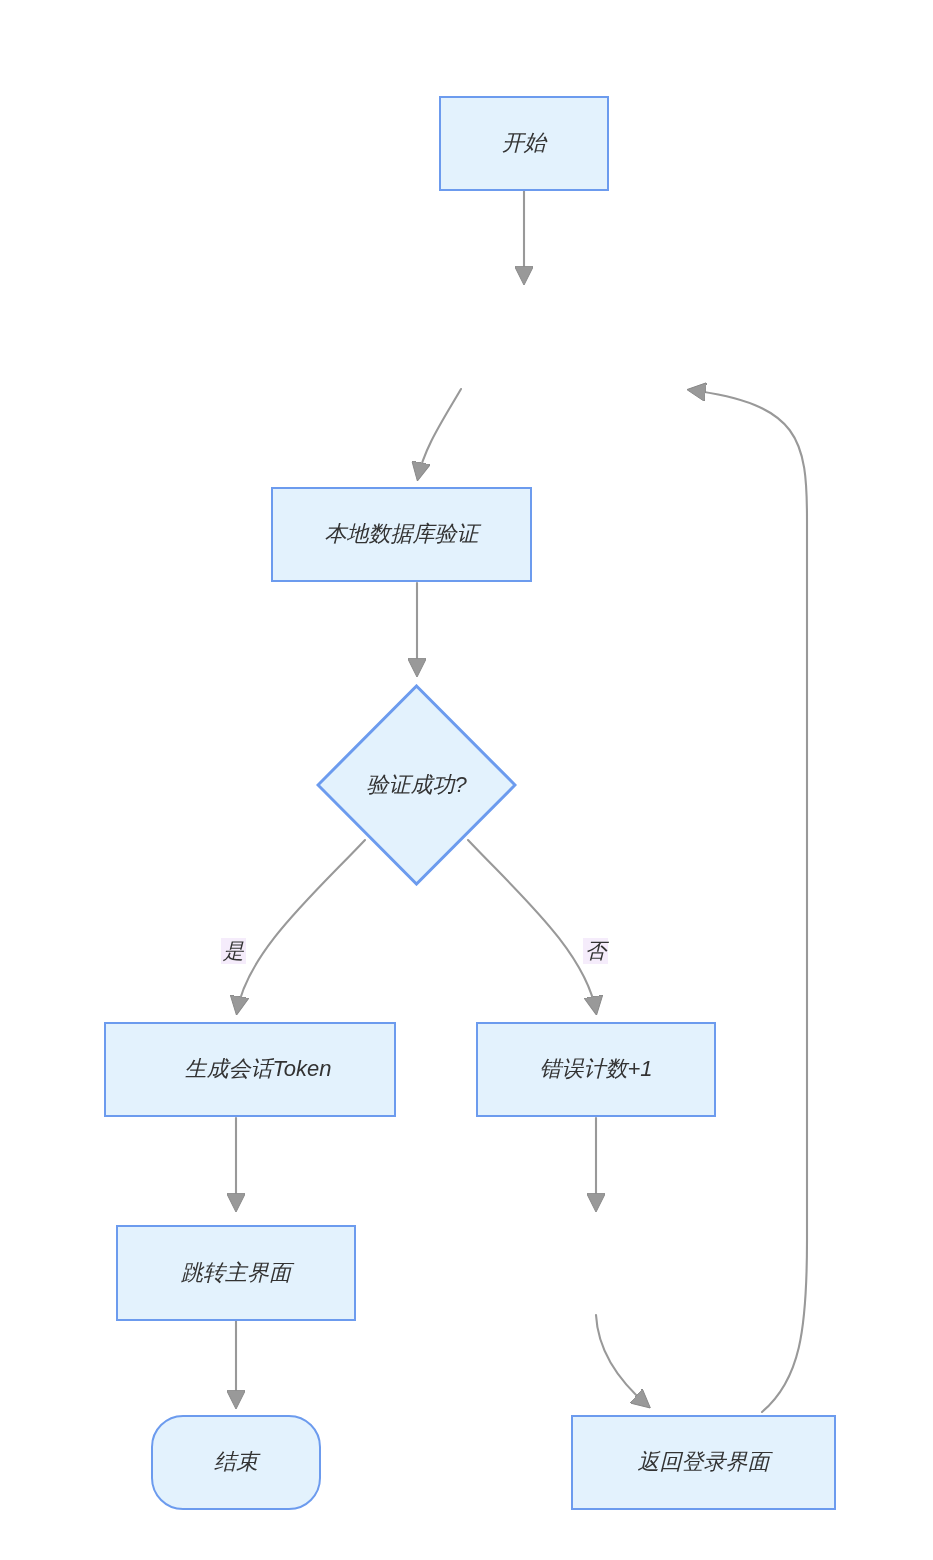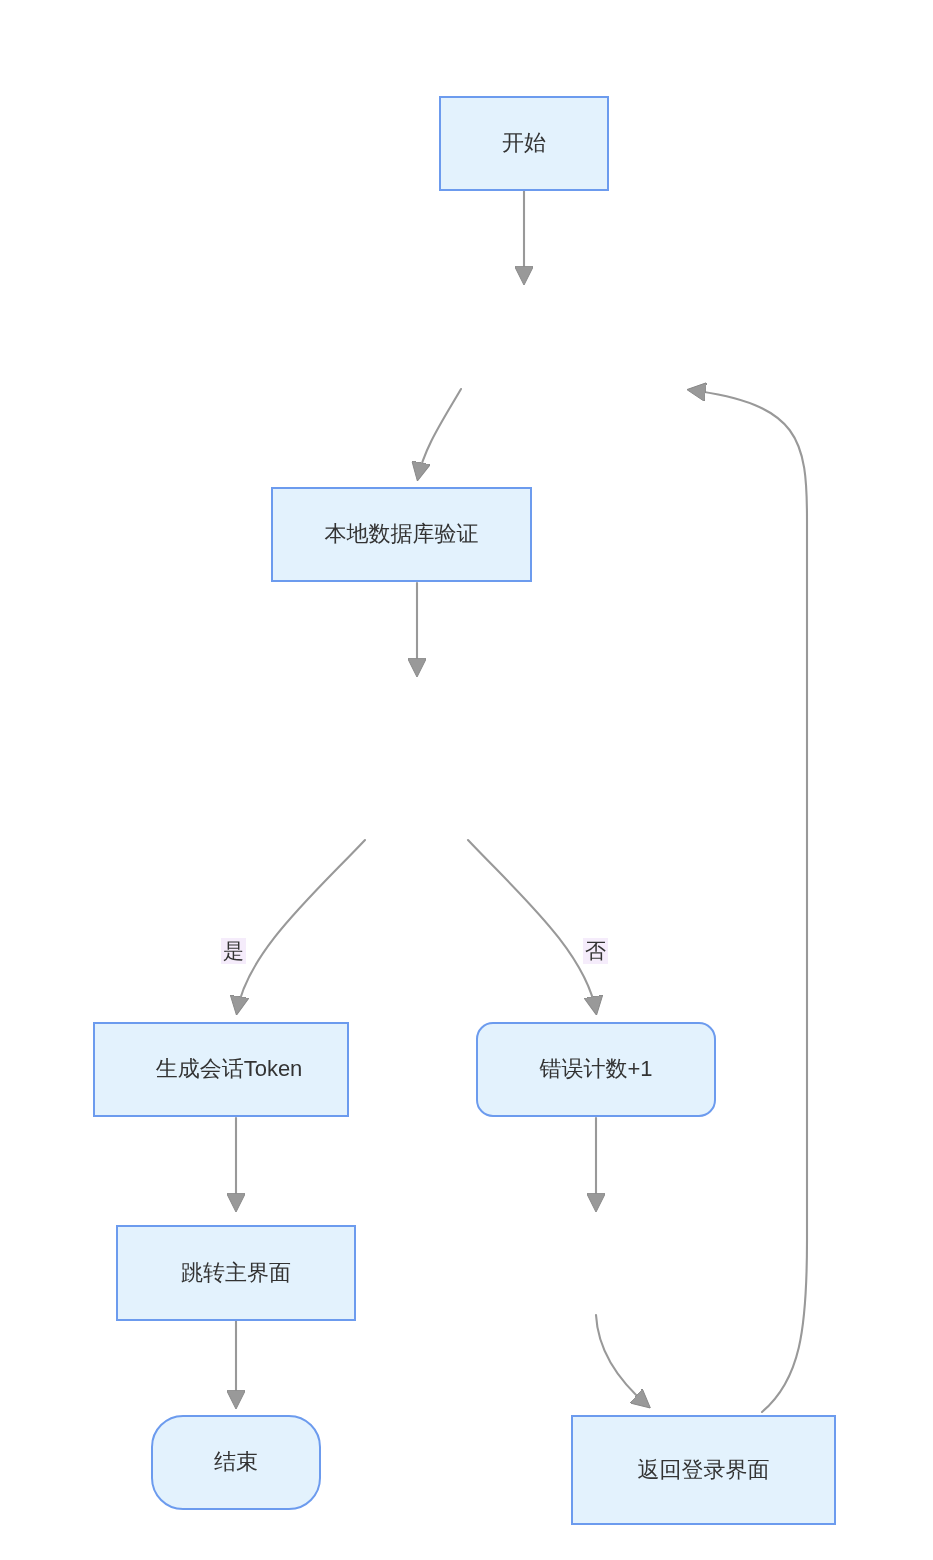--- a/index.html
+++ b/index.html
@@ -9,20 +9,21 @@
   }
   body {
     font-family: "Liberation Sans", "DejaVu Sans", sans-serif;
   }
   #canvas {
     position: relative;
     width: 933px;
     height: 1560px;
     background: #ffffff;
     overflow: hidden;
+    font-style: italic;
   }
   #edge-layer {
     position: absolute;
     left: 0;
     top: 0;
     width: 933px;
     height: 1560px;
   }
   .node {
     position: absolute;
@@ -115,39 +116,45 @@
 
   <div class="node" style="left:439px; top:96px; width:170px; height:95px;">
     <span class="node-label">开始</span>
   </div>
 
 
   <div class="node" style="left:271px; top:487px; width:261px; height:95px;">
     <span class="node-label">本地数据库验证</span>
   </div>
 
+  <div class="decision" style="left:316px; top:684px; width:201px; height:202px;">
+    <svg class="diamond-shape" viewBox="0 0 201 202" preserveAspectRatio="none">
+      <polygon points="100.5,2 199,101 100.5,200 2,101" fill="#e3f2fd" stroke="#6c9bee" stroke-width="3"></polygon>
+    </svg>
+    <span class="node-label">验证成功?</span>
+  </div>
 
-  <div class="node" style="left:93px; top:1022px; width:256px; height:95px;padding-left:16px;">
+  <div class="node" style="left:104px; top:1022px; width:292px; height:95px;padding-left:16px;">
     <span class="node-label">生成会话Token</span>
   </div>
 
-  <div class="node" style="left:476px; top:1022px; width:240px; height:95px;border-radius:17px;">
+  <div class="node" style="left:476px; top:1022px; width:240px; height:95px;">
     <span class="node-label">错误计数+1</span>
   </div>
 
   <div class="node" style="left:116px; top:1218px; width:240px; height:96px;margin-top:7px;">
     <span class="node-label">跳转主界面</span>
   </div>
 
 
   <div class="node" style="left:151px; top:1415px; width:170px; height:95px;border-radius:32px;">
     <span class="node-label">结束</span>
   </div>
 
-  <div class="node" style="left:571px; top:1415px; width:265px; height:110px;">
+  <div class="node" style="left:571px; top:1415px; width:265px; height:95px;">
     <span class="node-label">返回登录界面</span>
   </div>
 
   <div class="edge-label" style="left:221px; top:938px;">是</div>
 
   <div class="edge-label" style="left:583px; top:938px;">否</div>
 
 </div>
 
 </body></html>

